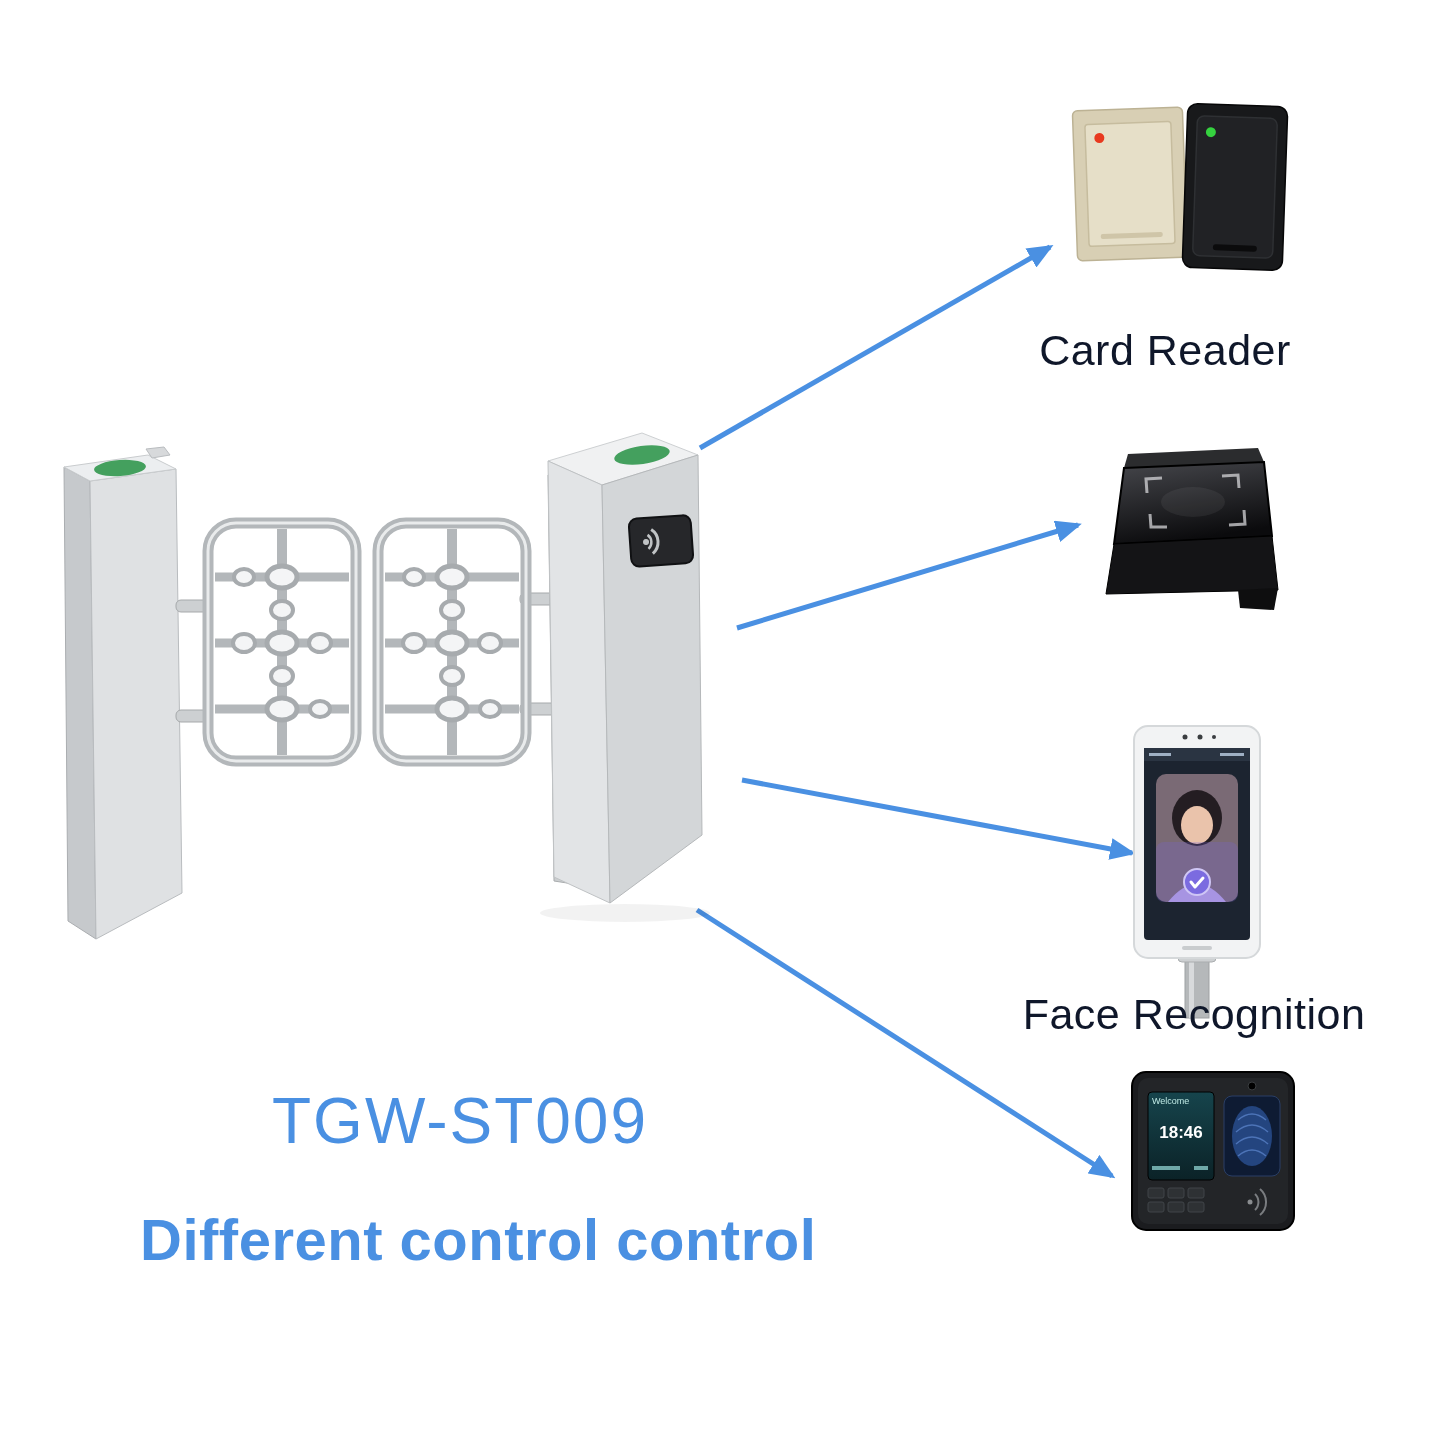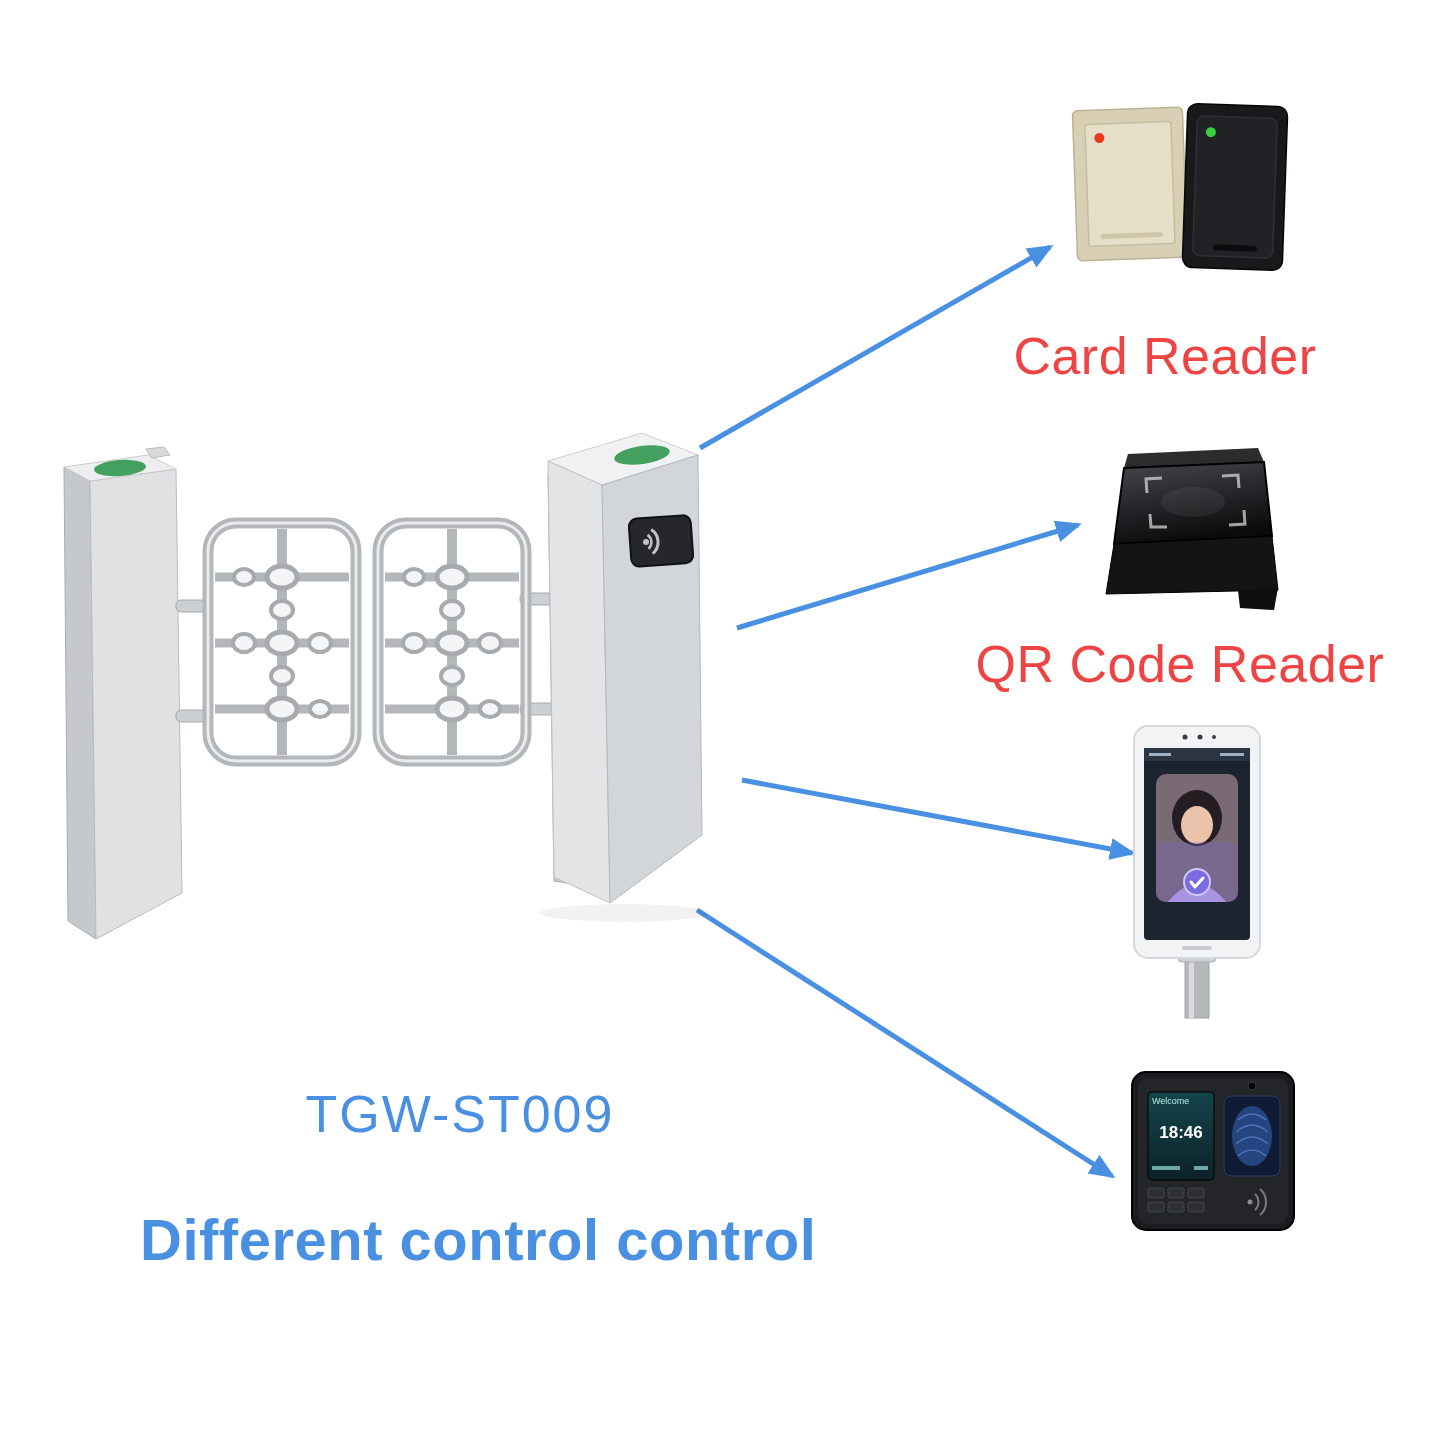--- a/index.html
+++ b/index.html
@@ -3,25 +3,25 @@
 <meta charset="utf-8">
 <style>
   html,body{margin:0;padding:0;background:#ffffff;}
   .canvas{
     position:relative;width:1440px;height:1440px;background:#ffffff;overflow:hidden;
     font-family:"Liberation Sans", sans-serif;
   }
   .abs{position:absolute;}
   .device-label{
     position:absolute;transform:translateX(-50%);
-    color:#ef4444;font-size:52px;letter-spacing:0.5px;white-space:nowrap;
+    color:#0f172a;font-size:43px;letter-spacing:0.5px;white-space:nowrap;
   }
   .model-text{
     position:absolute;transform:translateX(-50%);
-    color:#4a90e2;font-size:52px;letter-spacing:2px;white-space:nowrap;text-align:right;
+    color:#4a90e2;font-size:64px;letter-spacing:2px;white-space:nowrap;text-align:right;
   }
   .headline-text{
     position:absolute;color:#4a90e2;font-size:58px;font-weight:700;
     letter-spacing:0.5px;white-space:nowrap;
   }
   svg{display:block;}
 </style>
 </head>
 <body>
 
@@ -191,18 +191,18 @@
       </g>
       <g>
         <circle cx="122" cy="132" r="2.5" fill="#8a8d90"></circle>
         <path d="M127,124 a11 11 0 0 1 0 16" fill="none" stroke="#7a7d80" stroke-width="2"></path>
         <path d="M132,119 a17 17 0 0 1 0 26" fill="none" stroke="#7a7d80" stroke-width="2"></path>
       </g>
     </svg>
   </div>
 
   <div class="device-label" style="left:1165px;top:326px;">Card Reader</div>
-  <div class="device-label" style="left:1180px;top:634px;">QR Code Reader</div>
+  <div class="device-label" style="left:1194px;top:990px;">Face Recognition</div>
 
   <div class="model-text" style="left:460px;top:1084px;">TGW-ST009</div>
   <div class="headline-text" style="left:140px;top:1206px;">Different control control</div>
 
 </div>
 
 </body></html>

